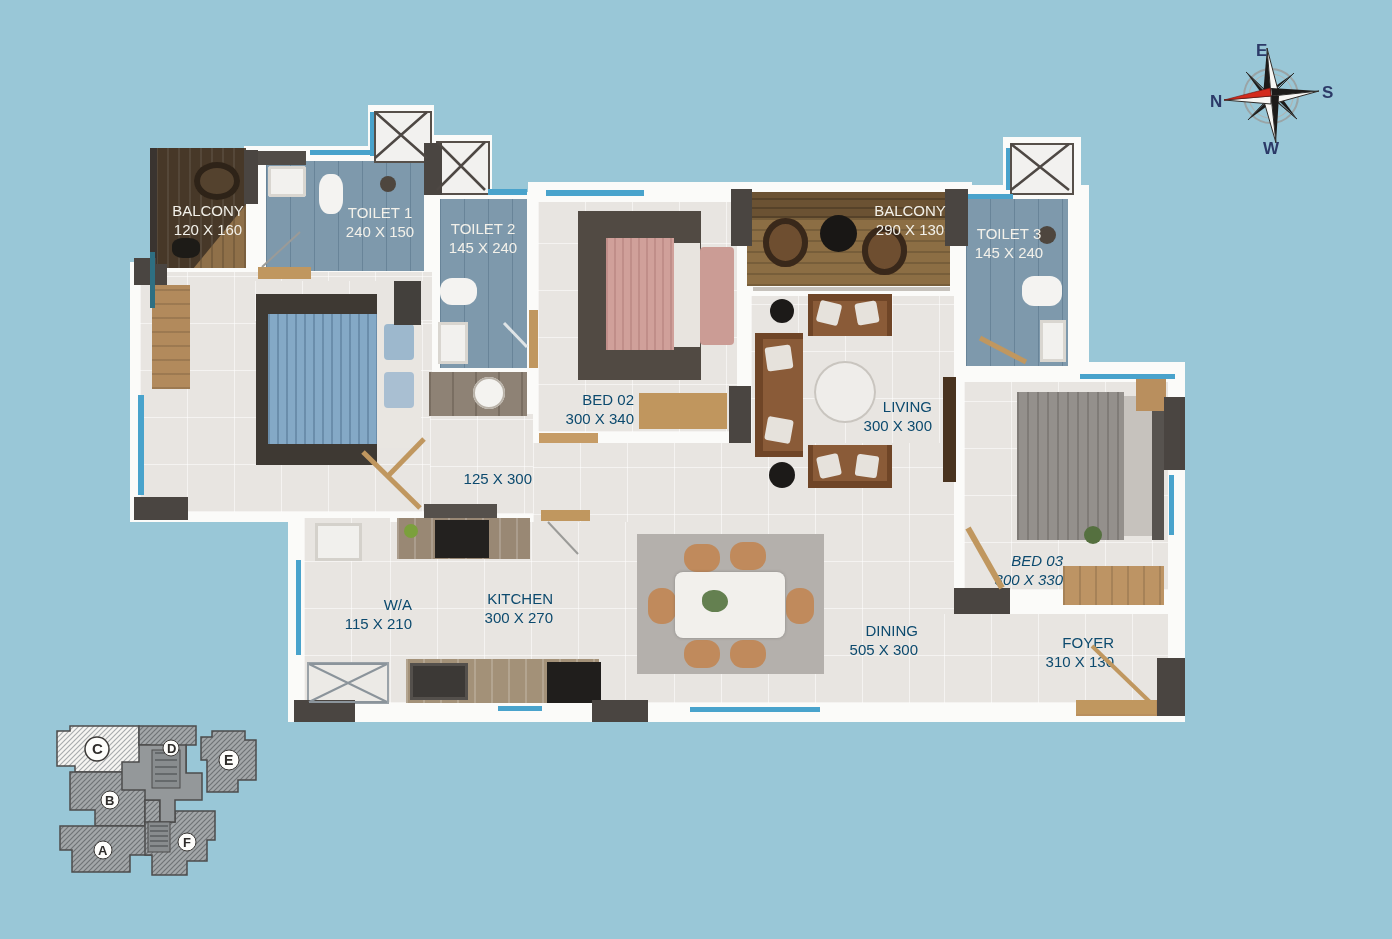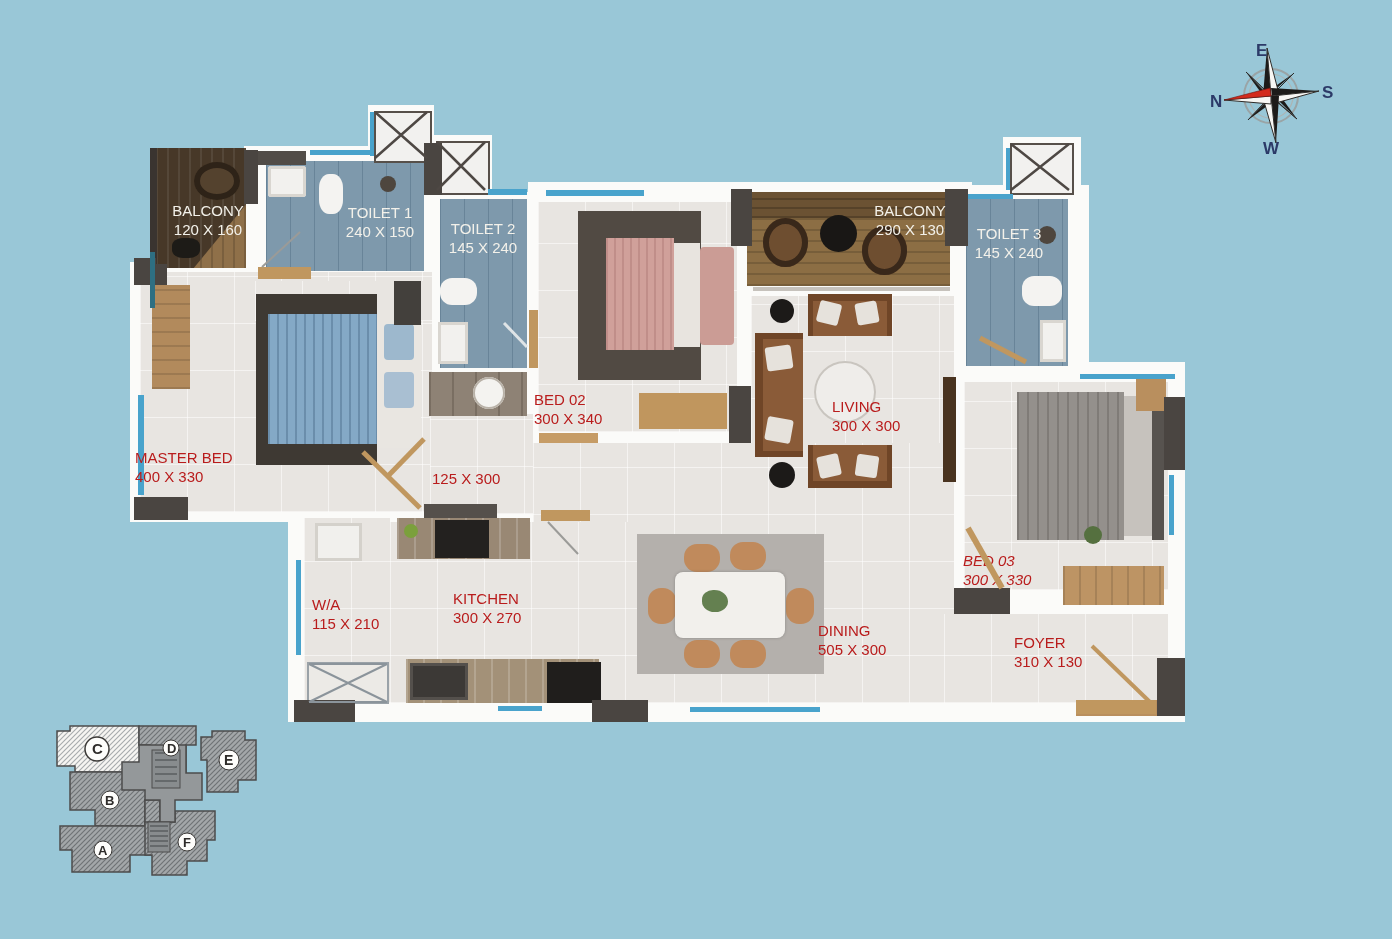--- a/index.html
+++ b/index.html
@@ -9,21 +9,21 @@
   .wall{position:absolute;background:#fbfbf9;}
   .col{position:absolute;background:#4a4541;}
   .floor{position:absolute;background:#e8e5e1;
     background-image:
       repeating-linear-gradient(0deg, rgba(255,255,255,.55) 0 1px, transparent 1px 47px),
       repeating-linear-gradient(90deg, rgba(255,255,255,.55) 0 1px, transparent 1px 47px);}
   .tile{position:absolute;background:#7e99ac;
     background-image:repeating-linear-gradient(90deg, rgba(40,70,95,.25) 0 1px, transparent 1px 24px);}
   .wood{position:absolute;background:#8a6c44;}
   .win{position:absolute;background:#49a3cc;}
-  .lab{position:absolute;color:#b91c1c;font-size:15px;line-height:19px;text-align:left;letter-spacing:0px;}
+  .lab{position:absolute;color:#0c4a6e;font-size:15px;line-height:19px;text-align:right;letter-spacing:0px;}
   .wlab{position:absolute;color:#f3f1ea;font-size:15px;line-height:19px;text-align:center;}
   svg{position:absolute;left:0;top:0;}
 </style>
 </head>
 <body>
 <div id="page">
 
 <div class="wall" style="left:244px;top:146px;width:190px;height:144px;"></div>
 
 <div class="wall" style="left:368px;top:105px;width:66px;height:60px;"></div>
@@ -273,21 +273,20 @@
 <div class="win" style="left:1080px;top:374px;width:95px;height:5px;"></div>
 
 <div class="win" style="left:1169px;top:475px;width:5px;height:60px;"></div>
 
 <div class="win" style="left:296px;top:560px;width:5px;height:95px;"></div>
 
 <div class="win" style="left:498px;top:706px;width:44px;height:5px;"></div>
 
 <div class="win" style="left:690px;top:707px;width:130px;height:5px;"></div>
 
-<div class="lab" style="left:135px;top:448px;width:140px;">MASTER BED<br>400 X 330</div>
 
 <div class="wlab" style="left:162px;top:201px;width:92px;">BALCONY<br>120 X 160</div>
 
 <div class="wlab" style="left:330px;top:203px;width:100px;">TOILET 1<br>240 X 150</div>
 
 <div class="wlab" style="left:433px;top:219px;width:100px;">TOILET 2<br>145 X 240</div>
 
 <div class="lab" style="left:534px;top:390px;width:100px;">BED 02<br>300 X 340</div>
 
 <div class="wlab" style="left:860px;top:201px;width:100px;">BALCONY<br>290 X 130</div>

